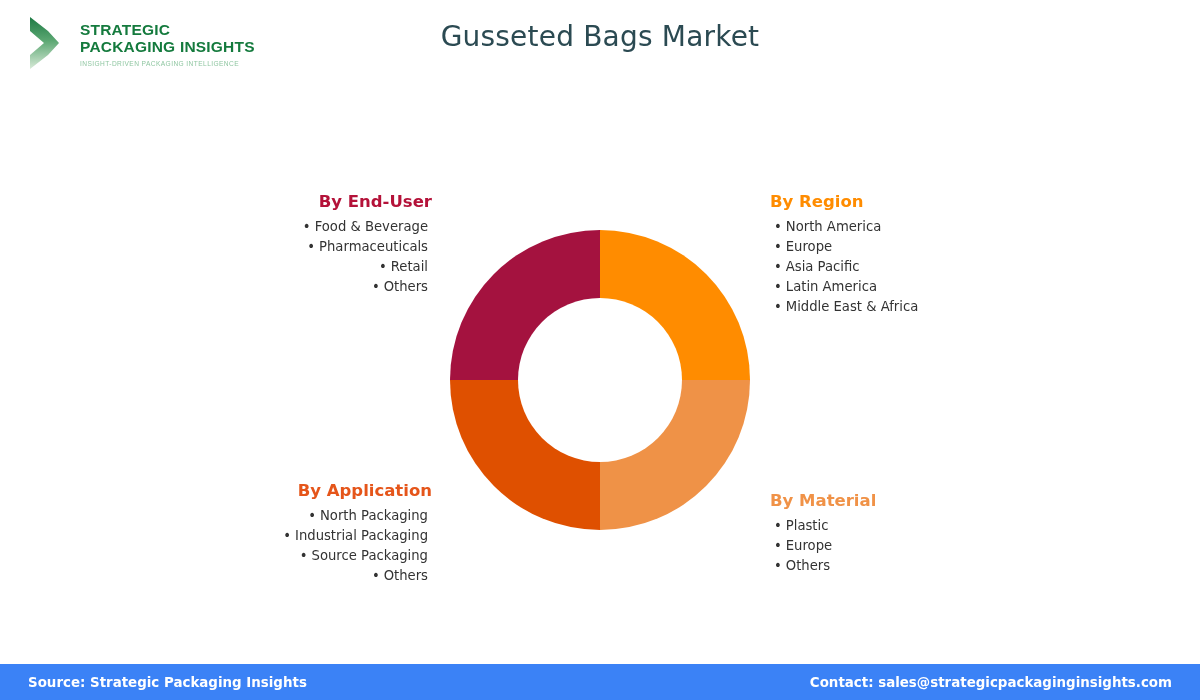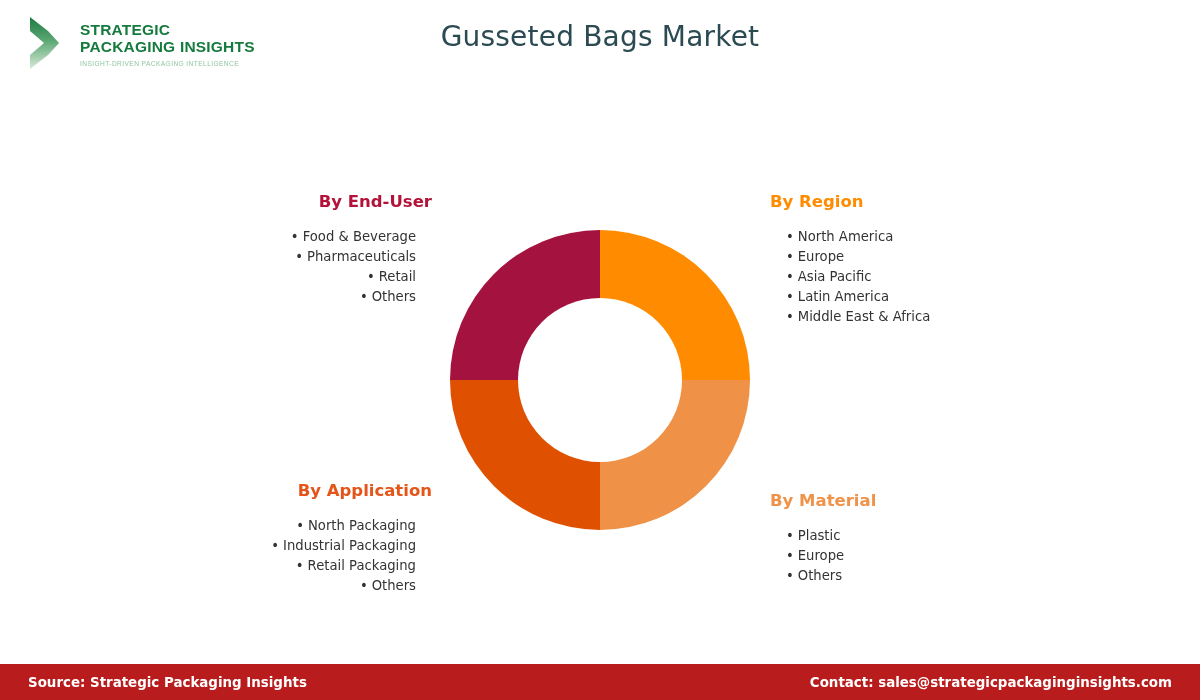--- a/index.html
+++ b/index.html
@@ -92,21 +92,21 @@
   }
   .seg-heading {
     font-family: "DejaVu Sans", sans-serif;
     font-size: 16.5px;
     font-weight: bold;
     margin-bottom: 6px;
     white-space: nowrap;
   }
   .seg-list {
     list-style: none;
-    margin: 16px;
+    margin: 4px;
     padding: 0;
   }
   .seg-list li {
     font-family: "DejaVu Sans", sans-serif;
     font-size: 13.2px;
     color: #333333;
     line-height: 20px;
     white-space: nowrap;
   }
   .seg-list li .bullet {
@@ -139,21 +139,21 @@
     width: 300px;
   }
 
   
   #footer {
     position: absolute;
     left: 0;
     bottom: 0;
     width: 1200px;
     height: 36px;
-    background: #b91c1c;
+    background: #3b82f6;
     display: flex;
     align-items: center;
     justify-content: space-between;
     box-sizing: border-box;
     padding: 0 28px;
     gap: 36px;
   }
   .footer-text {
     font-family: "DejaVu Sans", sans-serif;
     font-size: 13.4px;
@@ -221,21 +221,21 @@
       <li><span class="bullet">•</span><span>Latin America</span></li>
       <li><span class="bullet">•</span><span>Middle East &amp; Africa</span></li>
     </ul>
   </div>
 
   <div class="seg-block align-right" id="block-application">
     <div class="seg-heading" style="color:#e5551a;">By Application</div>
     <ul class="seg-list">
       <li><span class="bullet">•</span><span>North Packaging</span></li>
       <li><span class="bullet">•</span><span>Industrial Packaging</span></li>
-      <li><span class="bullet">•</span><span>Retail Packaging</span></li>
+      <li><span class="bullet">•</span><span>Source Packaging</span></li>
       <li><span class="bullet">•</span><span>Others</span></li>
     </ul>
   </div>
 
   <div class="seg-block align-left" id="block-material">
     <div class="seg-heading" style="color:#f09247;">By Material</div>
     <ul class="seg-list">
       <li><span class="bullet">•</span><span>Plastic</span></li>
       <li><span class="bullet">•</span><span>Europe</span></li>
       <li><span class="bullet">•</span><span>Others</span></li>

